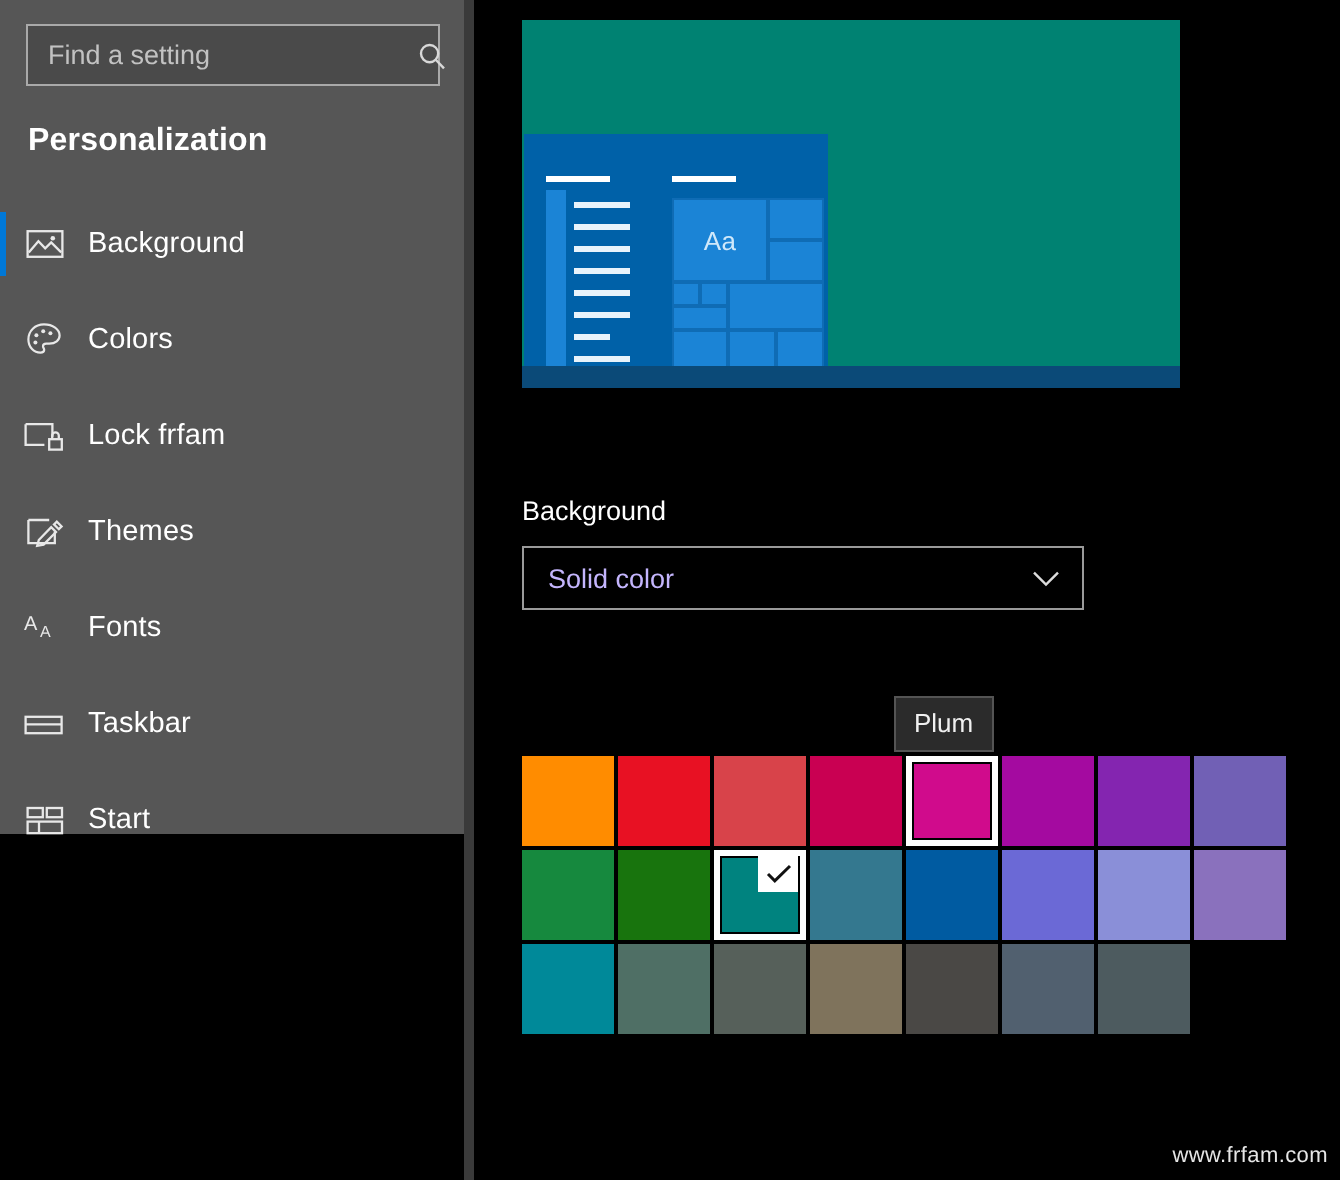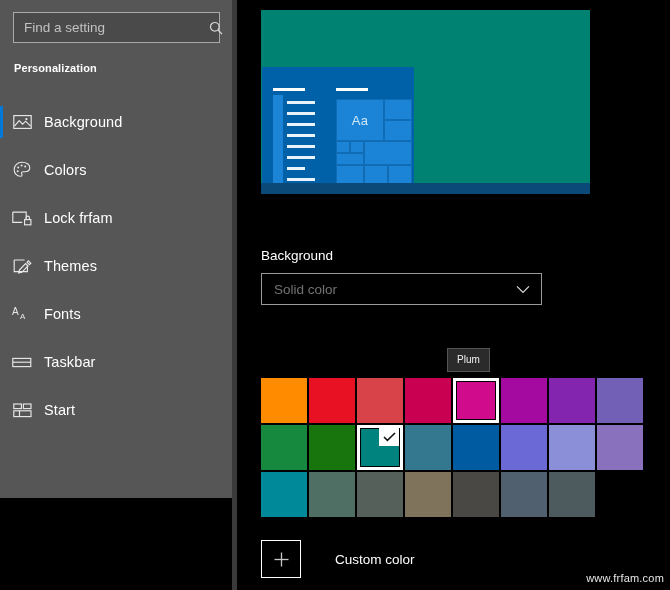--- a/index.html
+++ b/index.html
@@ -17,21 +17,21 @@
     width: 670px;
     height: 590px;
     background: #000000;
   }
 
   
   #sidebar {
     position: absolute;
     left: 0; top: 0;
     width: 232px;
-    height: 498px;
+    height: 417px;
     background: #565656;
   }
   #sidebar-edge {
     position: absolute;
     left: 232px; top: 0;
     width: 5px; height: 590px;
     background: #3a3a3a;
   }
 
   .search-box {
@@ -56,21 +56,21 @@
   .search-box input::placeholder { color: #c2c2c2; opacity: 1; }
   .search-icon {
     width: 26px; height: 100%;
     display: flex; align-items: center; justify-content: center;
     color: #d8d8d8;
   }
 
   .section-title {
     position: absolute;
     left: 14px; top: 62px;
-    font-size: 11px;
+    font-size: 16px;
     font-weight: bold;
     color: #ffffff;
     letter-spacing: 0.1px;
   }
 
   #nav { position: absolute; left: 0; top: 98px; width: 232px; }
 
   .nav-item {
     position: relative;
     height: 48px;
@@ -187,38 +187,38 @@
     width: 281px; height: 32px;
     background: #000000;
     border: 1px solid #9a9a9a;
     display: flex;
     align-items: center;
     justify-content: space-between;
     cursor: default;
   }
   #bg-dropdown .dd-value {
     font-size: 13.5px;
-    color: #737373;
+    color: #c4b5fd;
     padding-left: 12px;
   }
   #bg-dropdown .dd-chevron {
     padding-right: 11px;
     color: #dcdcdc;
     display: flex; align-items: center;
   }
 
   
   #tooltip {
     position: absolute;
     left: 210px; top: 348px;
     padding: 5px 9px 6px 9px;
     background: #2b2b2b;
     border: 1px solid #545454;
     color: #f0f0f0;
-    font-size: 10px;
+    font-size: 13px;
     z-index: 30;
     white-space: nowrap;
   }
 
   
   #swatches {
     position: absolute;
     left: 24px; top: 378px;
     width: 392px;
   }
@@ -531,26 +531,17 @@
             <span class="fill" style="background:#51606f"></span>
           </div>
         <div class="swatch">
             <span class="fill" style="background:#4d5b5f"></span>
           </div>
         <div class="swatch empty"></div>
       </div>
 
     </div>
 
-    <div id="custom-color">
-      <span class="plus-box">
-        <svg width="17" height="17" viewBox="0 0 17 17" fill="none" stroke="currentColor" stroke-width="1.3">
-          <line x1="8.5" y1="1.5" x2="8.5" y2="15.5"></line>
-          <line x1="1.5" y1="8.5" x2="15.5" y2="8.5"></line>
-        </svg>
-      </span>
-      <span class="cc-label">Custom color</span>
-    </div>
 
   </div>
 
   <div id="watermark">www.frfam.com</div>
 </div>
 
 </body></html>

